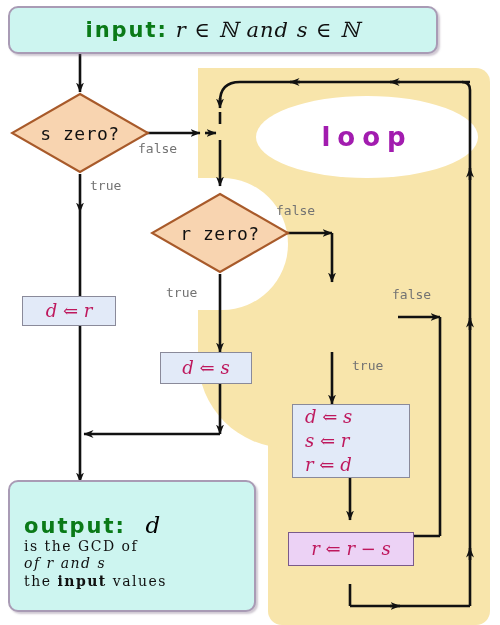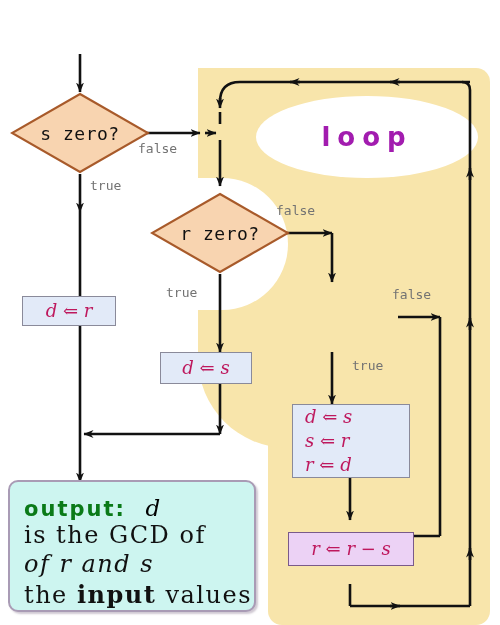--- a/index.html
+++ b/index.html
@@ -54,21 +54,21 @@
     white-space: nowrap;
     letter-spacing: 1px;
   }
   .outline1 {
     font-size: 21px;
     padding-left: 14px;
     white-space: nowrap;
     letter-spacing: 1px;
   }
   .outline {
-    font-size: 24px;
+    font-size: 14px;
     color: #111111;
     padding-left: 14px;
     white-space: nowrap;
     letter-spacing: 1.5px;
     line-height: 1.22;
   }
   .outline b { font-family: "DejaVu Serif", serif; font-weight: bold; }
 
   
   .loopregion {
@@ -215,20 +215,26 @@
       <path d="M350,606 L470,606"></path>
       <path d="M390,606 L400,606" marker-end="url(#ah)"></path>
       <path d="M470,606 L470,90"></path>
       <path d="M470,560 L470,548" marker-end="url(#ah)"></path>
       <path d="M470,330 L470,318" marker-end="url(#ah)"></path>
       <path d="M470,180 L470,168" marker-end="url(#ah)"></path>
       <path d="M470,90 Q470,82 462,82"></path>
     </g>
   </svg>
 
+  <div class="node terminal" style="left:8px; top:6px; width:430px; height:48px;">
+    <div class="inputline">
+      <span class="kw-green">input:</span>
+      <span class="mathvar">r ∈ ℕ  and  s ∈ ℕ</span>
+    </div>
+  </div>
 
   <div class="diamond-wrap" style="left:10px; top:92px; width:140px; height:82px;">
     <svg width="140" height="82" viewBox="0 0 140 82">
       <polygon points="70,2 138,41 70,80 2,41" fill="#f8d4b0" stroke="#a85a2a" stroke-width="2.2"></polygon>
     </svg>
     <span class="diamond-text">s zero?</span>
   </div>
   <div class="edgelabel" style="left:138px; top:141px;">false</div>
   <div class="edgelabel" style="left:90px; top:178px;">true</div>
 
@@ -256,21 +262,21 @@
   <div class="node assign" style="left:292px; top:404px; width:118px; height:74px; align-items:flex-start; padding-left:12px;">
     <div class="assign-row mathvar">d ⇐ s</div>
     <div class="assign-row mathvar">s ⇐ r</div>
     <div class="assign-row mathvar">r ⇐ d</div>
   </div>
 
   <div class="node assign pink" style="left:288px; top:532px; width:126px; height:34px;">
     <div class="assign-row mathvar">r ⇐ r − s</div>
   </div>
 
-  <div class="node terminal" style="left:8px; top:480px; width:248px; height:132px; justify-content:flex-end; padding-top:10px;">
+  <div class="node terminal" style="left:8px; top:480px; width:248px; height:132px; justify-content:center; padding-top:10px;">
     <div class="outline1">
       <span class="kw-green">output:</span>
       <span class="mathvar" style="font-size:23px; padding-left:12px;">d</span>
     </div>
     <div class="outline">is  the  GCD  of</div>
     <div class="outline mathvar">of  r  and  s</div>
     <div class="outline"><span>the </span><b>input</b><span> values</span></div>
   </div>
 
 </div>

